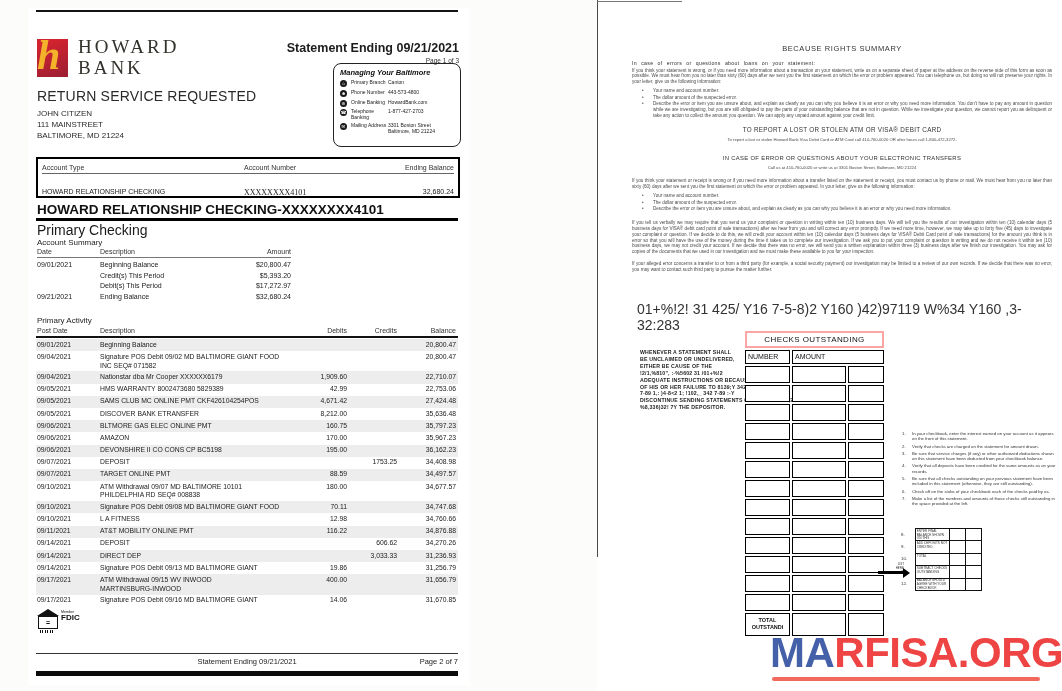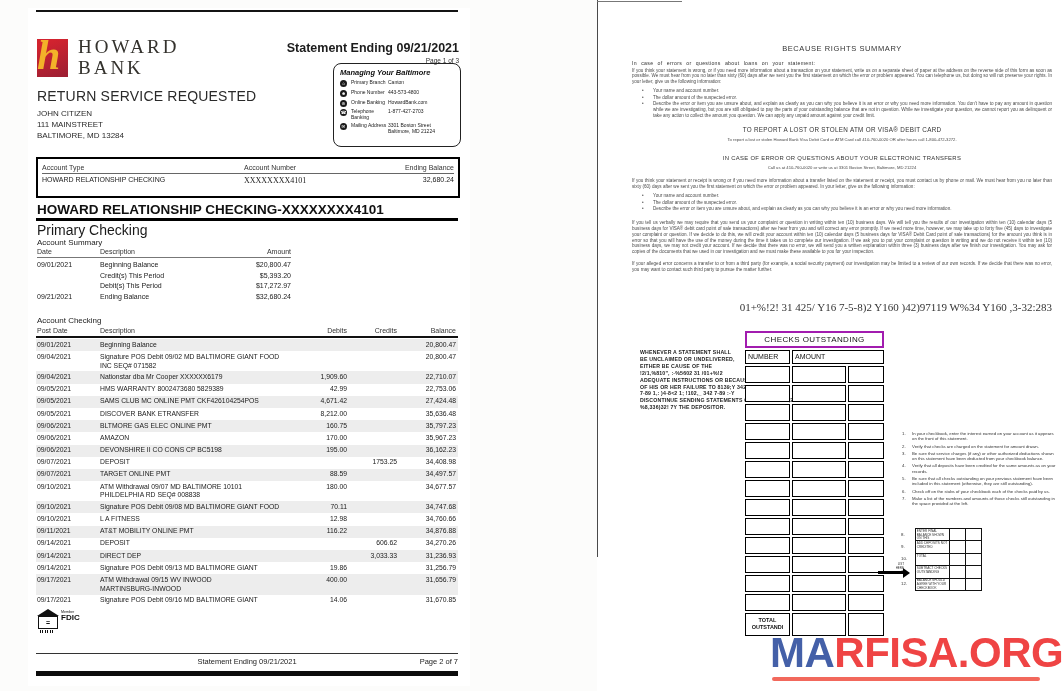--- a/index.html
+++ b/index.html
@@ -21,21 +21,21 @@
 .mng-title{font-size:7.5px;font-weight:700;font-style:italic;margin-bottom:3px;color:#111}
 .mng-row{display:flex;align-items:flex-start;margin-bottom:2.8px}
 .mng-icon{flex:0 0 7px;width:7px;height:7px;border-radius:50%;background:#1a1a1a;color:#fff;font-size:4.5px;line-height:7px;text-align:center;margin-right:4px}
 .mng-label{width:37px;font-size:5px;color:#222;line-height:5.6px}
 .mng-value{flex:1;font-size:5px;color:#222;line-height:5.6px;white-space:pre-line}
 .return{left:9px;top:80px;font-size:14px;letter-spacing:.2px;color:#2a2a2a}
 .addr{left:9px;top:100px;font-size:8px;line-height:11px;color:#2a2a2a}
 .sum-box{left:8px;top:149px;width:424px;height:41px;border:2.2px solid #000;padding:2px 4px 0}
 .sum-title{font-size:12px;color:#1a1a1a}
 .sum-head{display:flex;font-size:7px;color:#333;margin-top:3px;border-bottom:1px solid #666;padding-bottom:1.5px}
-.sum-row{display:flex;font-size:7px;margin-top:2px;color:#1a1a1a}
+.sum-row{display:flex;font-size:7px;margin-top:14px;color:#1a1a1a}
 .sc1{flex:1}.sc2{width:135px}.sc3{width:75px;text-align:right}
 .acct-num-serif{font-family:"Liberation Serif",serif;font-size:8px}
 .acct-title{left:9px;top:194px;font-size:13.5px;font-weight:700;color:#111}
 .rule-thick{left:8px;top:210px;width:422px;height:2.5px;background:#000}
 .primary{left:9px;top:214px;font-size:14px;color:#1a1a1a}
 .acct-sum-label{left:9px;top:230px;font-size:8px;color:#222}
 .mini{left:9px;top:240px;width:254px}
 .mini-head{display:flex;font-size:7px;color:#333;border-bottom:1px solid #777;padding-bottom:2px}
 .mini-row{display:flex;font-size:7px;margin-top:3.4px;color:#1a1a1a}
 .m1{width:63px}.m2{flex:1}.m3{width:62px;text-align:right}
@@ -66,24 +66,24 @@
 .rp-body{font-size:4.6px;line-height:5.8px;text-align:justify;color:#4a4a4a}
 .rp-bullets{margin:3px 0 0 10px}
 .bul{display:flex;margin-bottom:1px}
 .bul-m{width:11px;font-size:4.6px;color:#4a4a4a}
 .bul-t{flex:1;font-size:4.6px;line-height:5.7px;text-align:justify;color:#4a4a4a}
 .rp-sub{text-align:center;font-size:6.3px;color:#333;margin-top:8px;letter-spacing:.3px}
 .rp-sub2{text-align:center;font-size:5.9px;color:#333;margin-top:13px;letter-spacing:.3px}
 .rp-center-sm{text-align:center;font-size:4.2px;color:#4a4a4a;margin-top:4px}
 .mt8{margin-top:8px}.mt6{margin-top:6px}
 .now1{left:40px;top:284px;width:415px;text-align:center;font-size:10.8px;color:#3d3d3d;letter-spacing:.2px}
-.now2{left:40px;top:301px;width:415px;text-align:right;font-family:Liberation Serif, serif;font-size:11px;color:#333}
+.now2{left:40px;top:301px;width:415px;text-align:left;font-family:Liberation Sans, sans-serif;font-size:14px;color:#333}
 .notice{left:43px;top:349px;width:220px;font-size:5.2px;font-weight:600;line-height:6.9px;white-space:pre-line;color:#222;letter-spacing:.2px}
 .chk{left:148px;top:331px;width:139px}
-.chk-title{border:2px solid #a21caf;height:17px;line-height:14px;text-align:center;font-size:8px;letter-spacing:.4px;margin-bottom:2px;color:#111}
+.chk-title{border:2px solid #fca5a5;height:17px;line-height:14px;text-align:center;font-size:8px;letter-spacing:.4px;margin-bottom:2px;color:#111}
 .chk-head{display:flex;gap:2px;margin-bottom:2px}
 .chk-head span{border:1.8px solid #000;height:14px;font-size:7px;padding:1.5px 0 0 2px;color:#111}
 .ch1{width:45px}.ch2{flex:1}
 .chk-row{display:flex;gap:2px;margin-bottom:2px}
 .chk-row span{border:1.8px solid #000;height:17px;background:#fff}
 .cc1{width:45px}.cc2{width:54px}.cc3{width:36px}
 .chk-total{display:flex;gap:2px}
 .chk-total span{border:1.8px solid #000;height:23px}
 .ct1{width:45px;font-size:5.5px;font-weight:700;text-align:center;line-height:6.5px;padding-top:3px;color:#111}
 .ct2{width:54px}.ct3{width:36px}
@@ -152,21 +152,21 @@
           <span class="mng-value">3301 Boston Street
 Baltimore, MD 21224</span>
         </div>
       </div>
   </div>
 
   <div class="abs return">RETURN SERVICE REQUESTED</div>
   <div class="abs addr">
     <div>JOHN CITIZEN</div>
     <div>111 MAINSTREET</div>
-    <div>BALTIMORE, MD 13284</div>
+    <div>BALTIMORE, MD 21224</div>
   </div>
 
   <div class="abs sum-box">
     <div class="sum-head">
       <span class="sc1">Account Type</span>
       <span class="sc2">Account Number</span>
       <span class="sc3">Ending Balance</span>
     </div>
     <div class="sum-row">
       <span class="sc1">HOWARD RELATIONSHIP CHECKING</span>
@@ -207,21 +207,21 @@
         </div>
 
         <div class="mini-row">
           <span class="m1">09/21/2021</span>
           <span class="m2">Ending Balance</span>
           <span class="m3">$32,680.24</span>
         </div>
       </div>
   </div>
 
-  <div class="abs act-label">Account Checking</div>
+  <div class="abs act-label">Primary Activity</div>
   <div class="abs act-head">
     <span class="a1">Post Date</span>
     <span class="a2">Description</span>
     <span class="a3">Debits</span>
     <span class="a4">Credits</span>
     <span class="a5">Balance</span>
   </div>
   <div class="abs act-rule"></div>
   <div class="abs act-rows">
 

